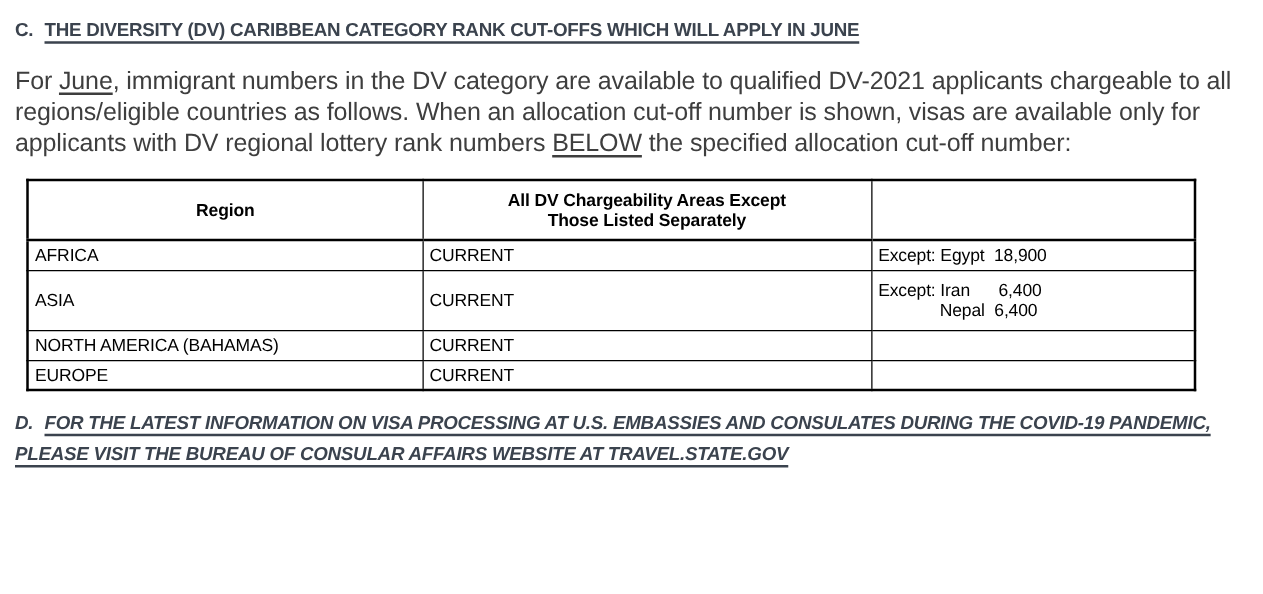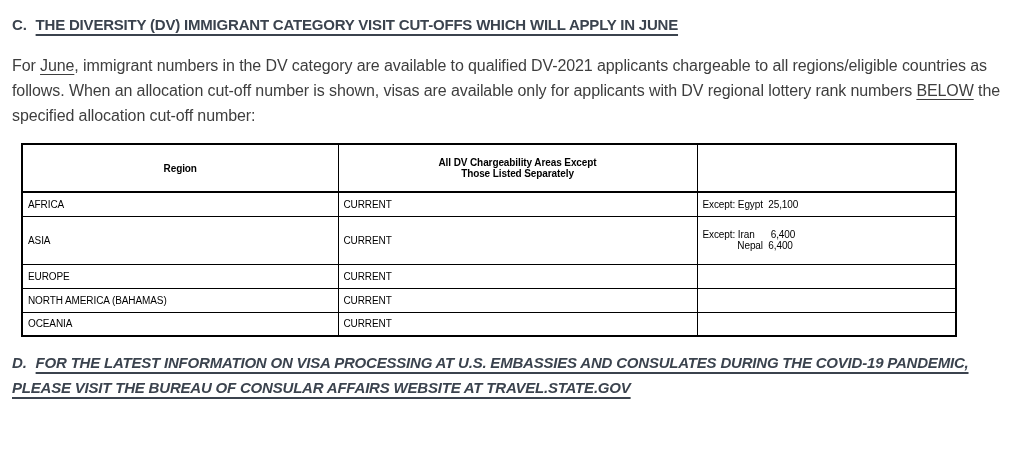--- a/index.html
+++ b/index.html
@@ -33,42 +33,42 @@
     text-decoration: underline;
     text-decoration-thickness: 2px;
     text-underline-offset: 4px;
   }
   #heading-c { margin: 3px 0 16px 0; }
   #heading-d { margin: 13px 0 0 0; width: 990px; line-height: 25px; font-style: italic; }
 
   
   .intro {
     color: #3e3e3e;
-    font-size: 16px;
+    font-size: 20px;
     line-height: 25px;
     letter-spacing: -0.1px;
     width: 988px;
     margin: 0 0 15px 0;
   }
   .intro .u {
     text-decoration: underline;
     text-underline-offset: 3px;
   }
 
   
   table.dv-table {
     border-collapse: collapse;
     table-layout: fixed;
     margin-left: 9px;
     border: 2px solid #000;
   }
   .dv-table th, .dv-table td {
     border: 1px solid #000;
     color: #000;
-    font-size: 10px;
+    font-size: 14px;
     letter-spacing: -0.1px;
     vertical-align: middle;
     padding: 2px 5px;
     overflow: hidden;
   }
   .dv-table th {
     font-weight: bold;
     text-align: center;
     white-space: pre-line;
     border-bottom-width: 2px;
@@ -83,21 +83,21 @@
 
   .cell-region { white-space: pre-line; }
   .cell-exceptions { white-space: pre; }
 </style>
 </head>
 <body>
 
 <div class="page">
 
   <h2 class="section-heading" id="heading-c">
-    <span class="prefix">C.</span><span class="title">THE DIVERSITY (DV) IMMIGRANT CATEGORY VISIT CUT-OFFS WHICH WILL APPLY IN JUNE</span>
+    <span class="prefix">C.</span><span class="title">THE DIVERSITY (DV) CARIBBEAN CATEGORY RANK CUT-OFFS WHICH WILL APPLY IN JUNE</span>
   </h2>
 
   <p class="intro">
     <span>For </span><span class="u">June</span><span>, immigrant numbers in the DV category are available to qualified DV-2021 applicants chargeable to all regions/eligible countries as follows. When an allocation cut-off number is shown, visas are available only for applicants with DV regional lottery rank numbers </span><span class="u">BELOW</span><span> the specified allocation cut-off number:</span>
   </p>
 
   <table class="dv-table">
     <colgroup>
       <col class="col-region">
       <col class="col-all">
@@ -108,40 +108,35 @@
         <th>Region</th>
         <th>All DV Chargeability Areas Except
 Those Listed Separately</th>
         <th></th>
       </tr>
     </thead>
     <tbody>
       <tr class="h-single">
         <td class="cell-region">AFRICA</td>
         <td class="cell-all">CURRENT</td>
-        <td class="cell-exceptions">Except: Egypt  25,100</td>
+        <td class="cell-exceptions">Except: Egypt  18,900</td>
       </tr>
       <tr class="h-double">
         <td class="cell-region">ASIA</td>
         <td class="cell-all">CURRENT</td>
         <td class="cell-exceptions">Except: Iran      6,400
              Nepal  6,400</td>
       </tr>
       <tr class="h-single">
-        <td class="cell-region">EUROPE</td>
-        <td class="cell-all">CURRENT</td>
-        <td class="cell-exceptions"></td>
-      </tr>
-      <tr class="h-single">
         <td class="cell-region">NORTH AMERICA (BAHAMAS)</td>
         <td class="cell-all">CURRENT</td>
         <td class="cell-exceptions"></td>
       </tr>
       <tr class="h-single">
-        <td class="cell-region">OCEANIA</td>
+        <td class="cell-region">EUROPE</td>
         <td class="cell-all">CURRENT</td>
         <td class="cell-exceptions"></td>
       </tr>
     </tbody>
   </table>
 
   <h2 class="section-heading" id="heading-d">
     <span class="prefix">D.</span><span class="title">FOR THE LATEST INFORMATION ON VISA PROCESSING AT U.S. EMBASSIES AND CONSULATES DURING THE COVID-19 PANDEMIC, PLEASE VISIT THE BUREAU OF CONSULAR AFFAIRS WEBSITE AT TRAVEL.STATE.GOV</span>
   </h2>
 

